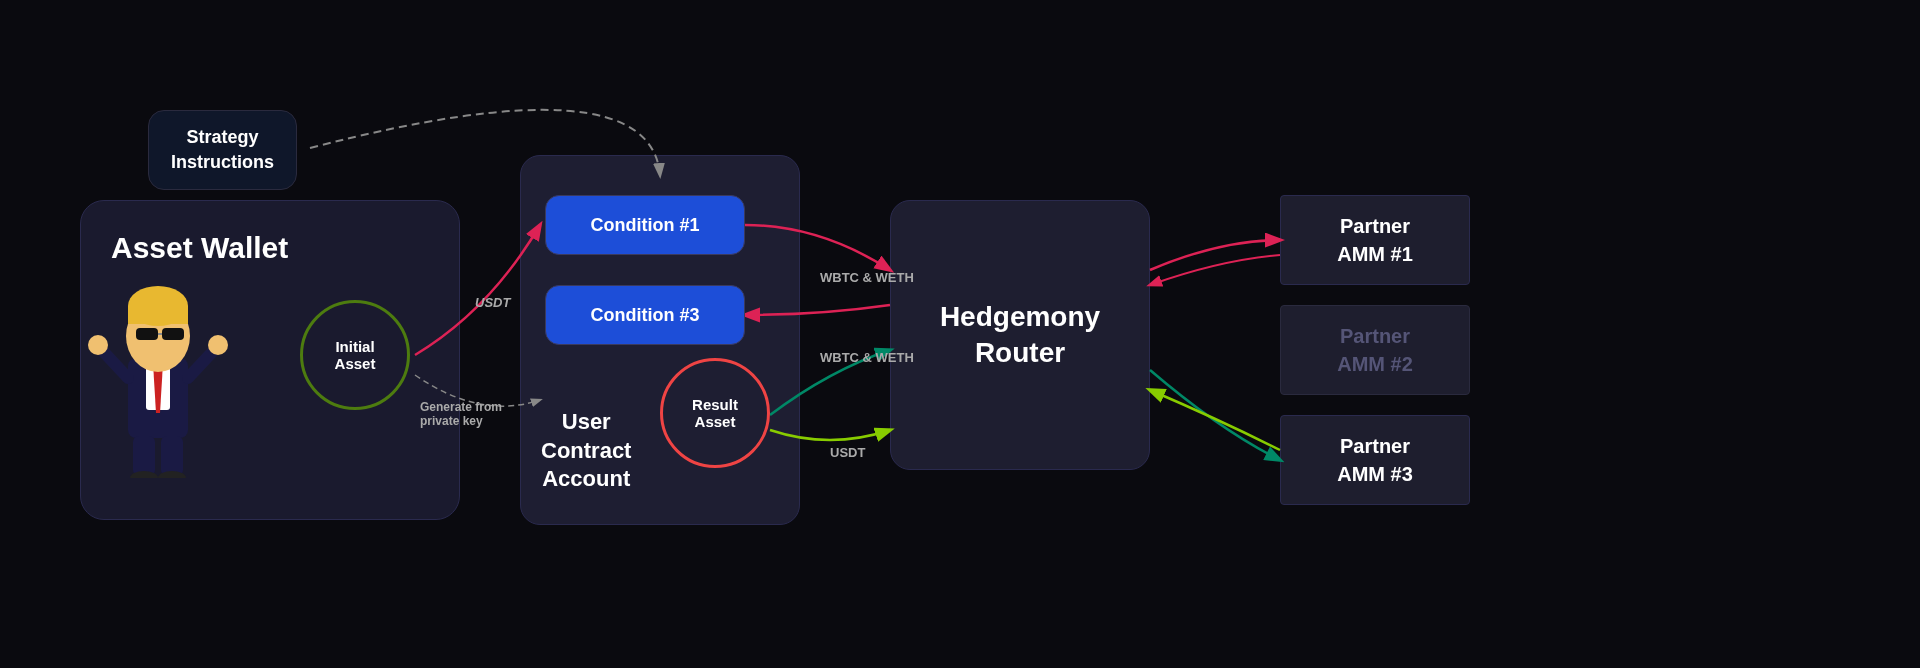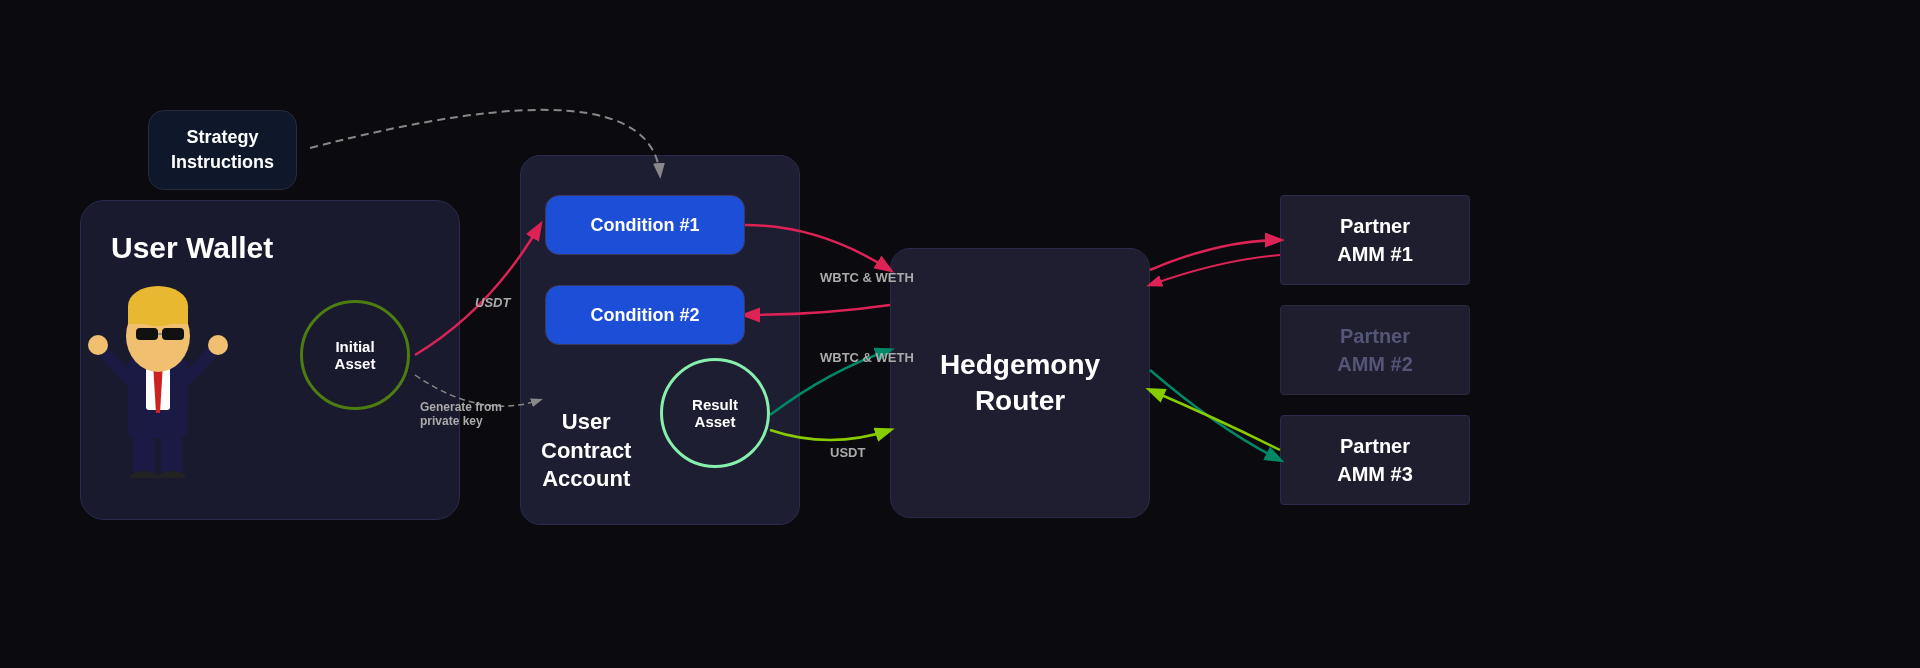--- a/index.html
+++ b/index.html
@@ -136,21 +136,21 @@
     }
 
     
     .result-asset {
       position: absolute;
       left: 660px;
       top: 358px;
       width: 110px;
       height: 110px;
       border-radius: 50%;
-      border: 3px solid #86efac;
+      border: 3px solid #ef4444;
       background: #1e1e32;
       display: flex;
       align-items: center;
       justify-content: center;
       flex-direction: column;
       z-index: 12;
       color: #ffffff;
       font-size: 15px;
       font-weight: 700;
       text-align: center;
@@ -168,21 +168,20 @@
       border: 1px solid #2a2a4e;
       display: flex;
       align-items: center;
       justify-content: center;
       z-index: 5;
       color: #ffffff;
       font-size: 28px;
       font-weight: 800;
       text-align: center;
       line-height: 1.3;
-      margin-top: 48px;
     }
 
     
     .amm-box {
       position: absolute;
       background: #1e1e2e;
       border-radius: 4px;
       border: 1px solid #2a2a4e;
       display: flex;
       align-items: center;
@@ -290,21 +289,21 @@
 
     <path d="M 1280 450 Q 1220 420 1150 390" stroke="#88cc00" stroke-width="2.5" fill="none" marker-end="url(#arrow-lime)"></path>
 
   </svg>
 
   <div class="strategy-box">
     <span>Strategy<br>Instructions</span>
   </div>
 
   <div class="user-wallet-box">
-    <div class="user-wallet-label">User Wallet</div>
+    <div class="user-wallet-label">Asset Wallet</div>
   </div>
 
   <svg style="position:absolute;left:88px;top:268px;width:140px;height:210px;z-index:7;">
 
     <rect x="40" y="90" width="60" height="80" rx="8" fill="#1a1a44"></rect>
 
     <rect x="58" y="92" width="24" height="50" rx="3" fill="#ffffff"></rect>
 
     <polygon points="65,95 75,95 72,145 68,145" fill="#cc2222"></polygon>
 
@@ -342,21 +341,21 @@
     <div class="contract-label">
       <span>User<br>Contract<br>Account</span>
     </div>
   </div>
 
   <div class="condition-box condition1">
     <span>Condition #1</span>
   </div>
 
   <div class="condition-box condition2">
-    <span>Condition #2</span>
+    <span>Condition #3</span>
   </div>
 
   <div class="result-asset">
     <span>Result<br>Asset</span>
   </div>
 
   <div class="arrow-label" style="left:820px;top:270px;">WBTC &amp; WETH</div>
   <div class="arrow-label" style="left:820px;top:350px;">WBTC &amp; WETH</div>
   <div class="arrow-label" style="left:830px;top:445px;">USDT</div>
 

